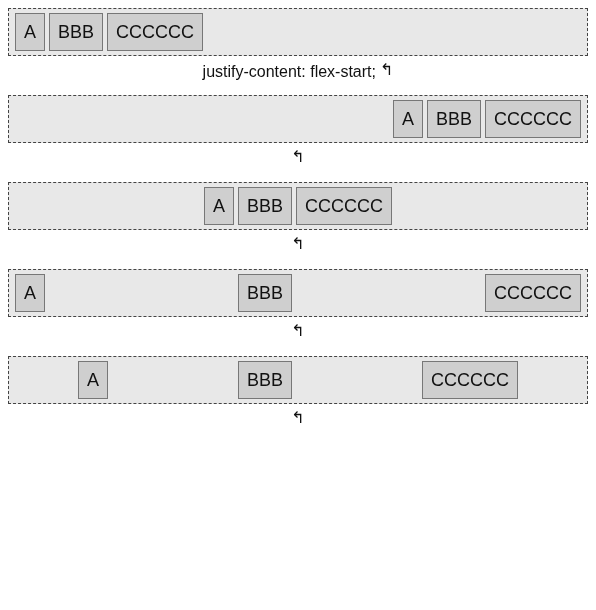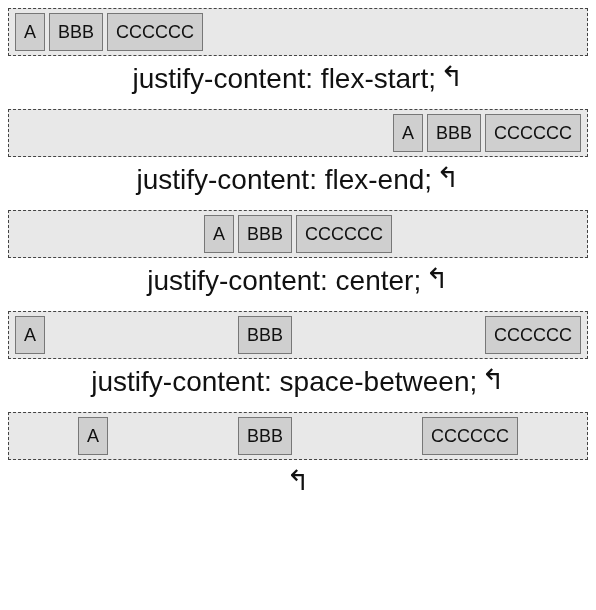--- a/index.html
+++ b/index.html
@@ -30,21 +30,21 @@
     border: 1px solid #777;
     padding: 6px 8px;
     font-size: 18px;
     line-height: 1;
     margin: 0 2px;
     display: flex;
     align-items: center;
   }
   .caption {
     text-align: center;
-    font-size: 28px;
+    font-size: 16px;
     margin: 6px 0 14px 0;
     display: flex;
     justify-content: center;
     align-items: center;
     gap: 4px;
   }
   .caption .arrow {
     position: relative;
     top: -2px;
   }
@@ -64,45 +64,42 @@
   </div>
 </div>
 
 <div class="example">
   <div class="container flex-end">
     <div class="item">A</div>
     <div class="item">BBB</div>
     <div class="item">CCCCCC</div>
   </div>
   <div class="caption">
-    <span>justify-content: flex-end;</span>
     <span class="arrow">↰</span>
   </div>
 </div>
 
 <div class="example">
   <div class="container center">
     <div class="item">A</div>
     <div class="item">BBB</div>
     <div class="item">CCCCCC</div>
   </div>
   <div class="caption">
-    <span>justify-content: center;</span>
     <span class="arrow">↰</span>
   </div>
 </div>
 
 <div class="example">
   <div class="container space-between">
     <div class="item">A</div>
     <div class="item">BBB</div>
     <div class="item">CCCCCC</div>
   </div>
   <div class="caption">
-    <span>justify-content: space-between;</span>
     <span class="arrow">↰</span>
   </div>
 </div>
 
 <div class="example">
   <div class="container space-around">
     <div class="item">A</div>
     <div class="item">BBB</div>
     <div class="item">CCCCCC</div>
   </div>

